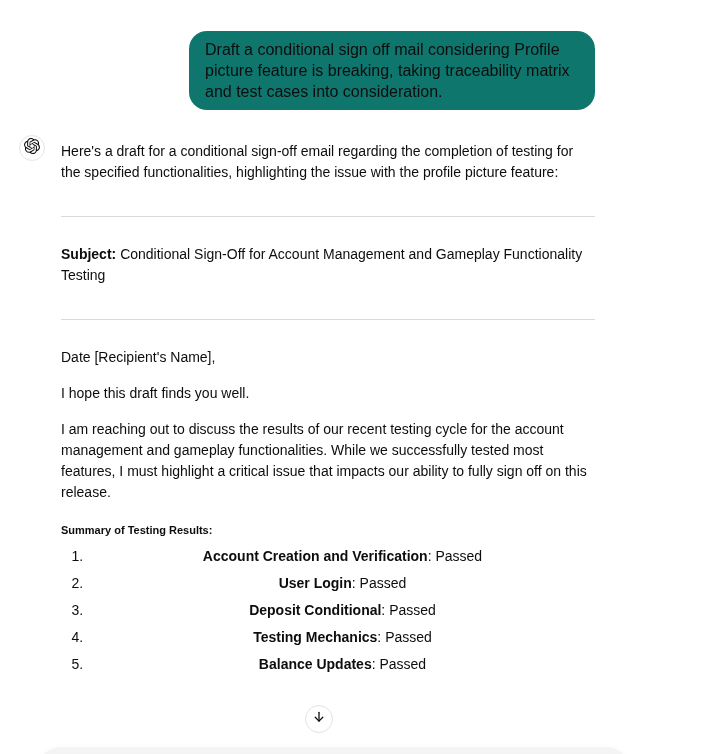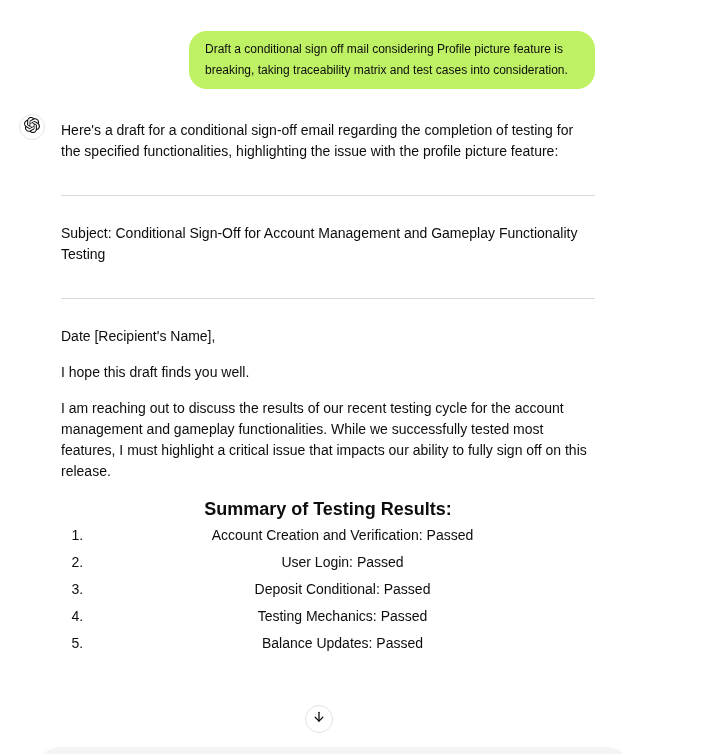--- a/index.html
+++ b/index.html
@@ -18,25 +18,25 @@
     height: 754px;
     overflow: hidden;
   }
   
   .user-row {
     display: flex;
     justify-content: flex-end;
     padding: 31px 130px 0 0;
   }
   .user-bubble {
-    background: #bef264;
+    background: #0f766e;
     border-radius: 18px;
     padding: 8px 16px;
     max-width: 374px;
-    font-size: 12px;
+    font-size: 16px;
     line-height: 21px;
   }
   
   .assistant-row {
     display: flex;
     align-items: flex-start;
     margin-top: 25px;
     padding-left: 19px;
   }
   .avatar {
@@ -57,27 +57,26 @@
     font-size: 14px;
     line-height: 21px;
   }
   .assistant-content p { margin: 15px 0; }
   .assistant-content p:first-child { margin-top: 6px; }
   hr.divider {
     border: none;
     border-top: 1px solid #d9d9d9;
     margin: 33px 0 27px 0;
   }
-  strong { font-weight: 400; }
+  strong { font-weight: 700; }
   h3.summary-heading {
-    font-size: 18px;
+    font-size: 11px;
     font-weight: 700;
     margin: 10px 0 4px 0;
     line-height: 24px;
-    text-align: center;
   }
   ol.results-list {
     margin: 0;
     padding-left: 26px;
     font-size: 14px;
     line-height: 21px;
   }
   ol.results-list li { margin: 0 0 6px 0; padding-left: 3px; text-align: center; }
   
   .scroll-btn {

